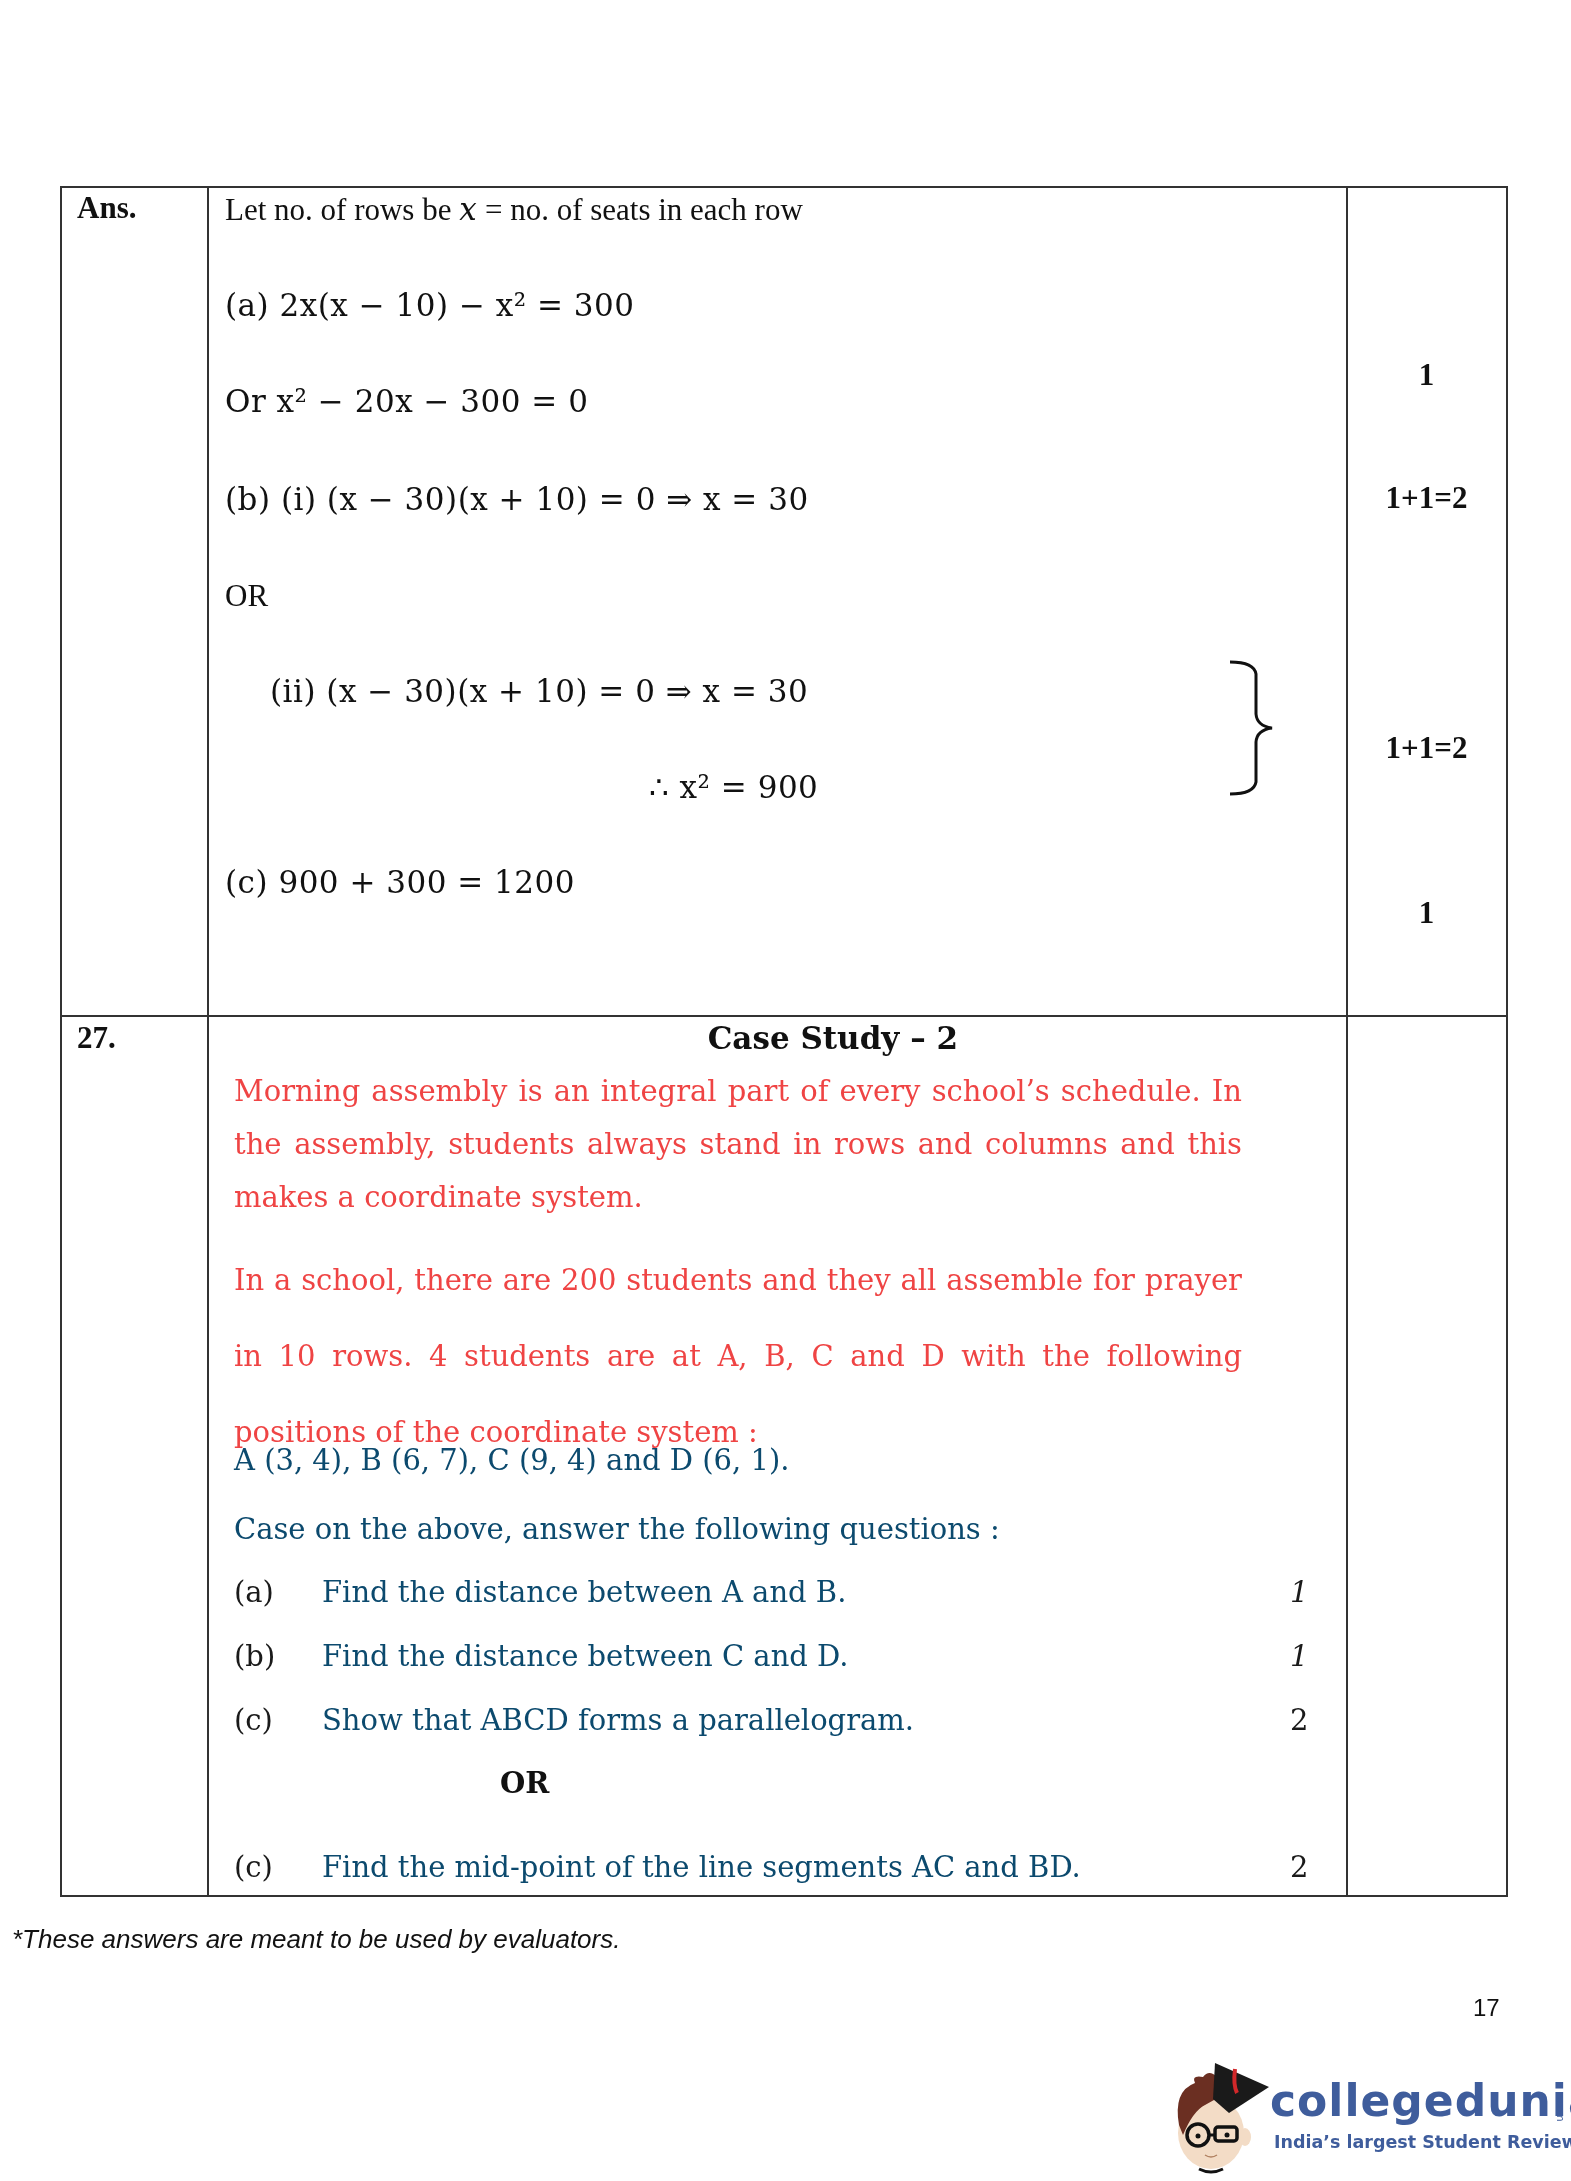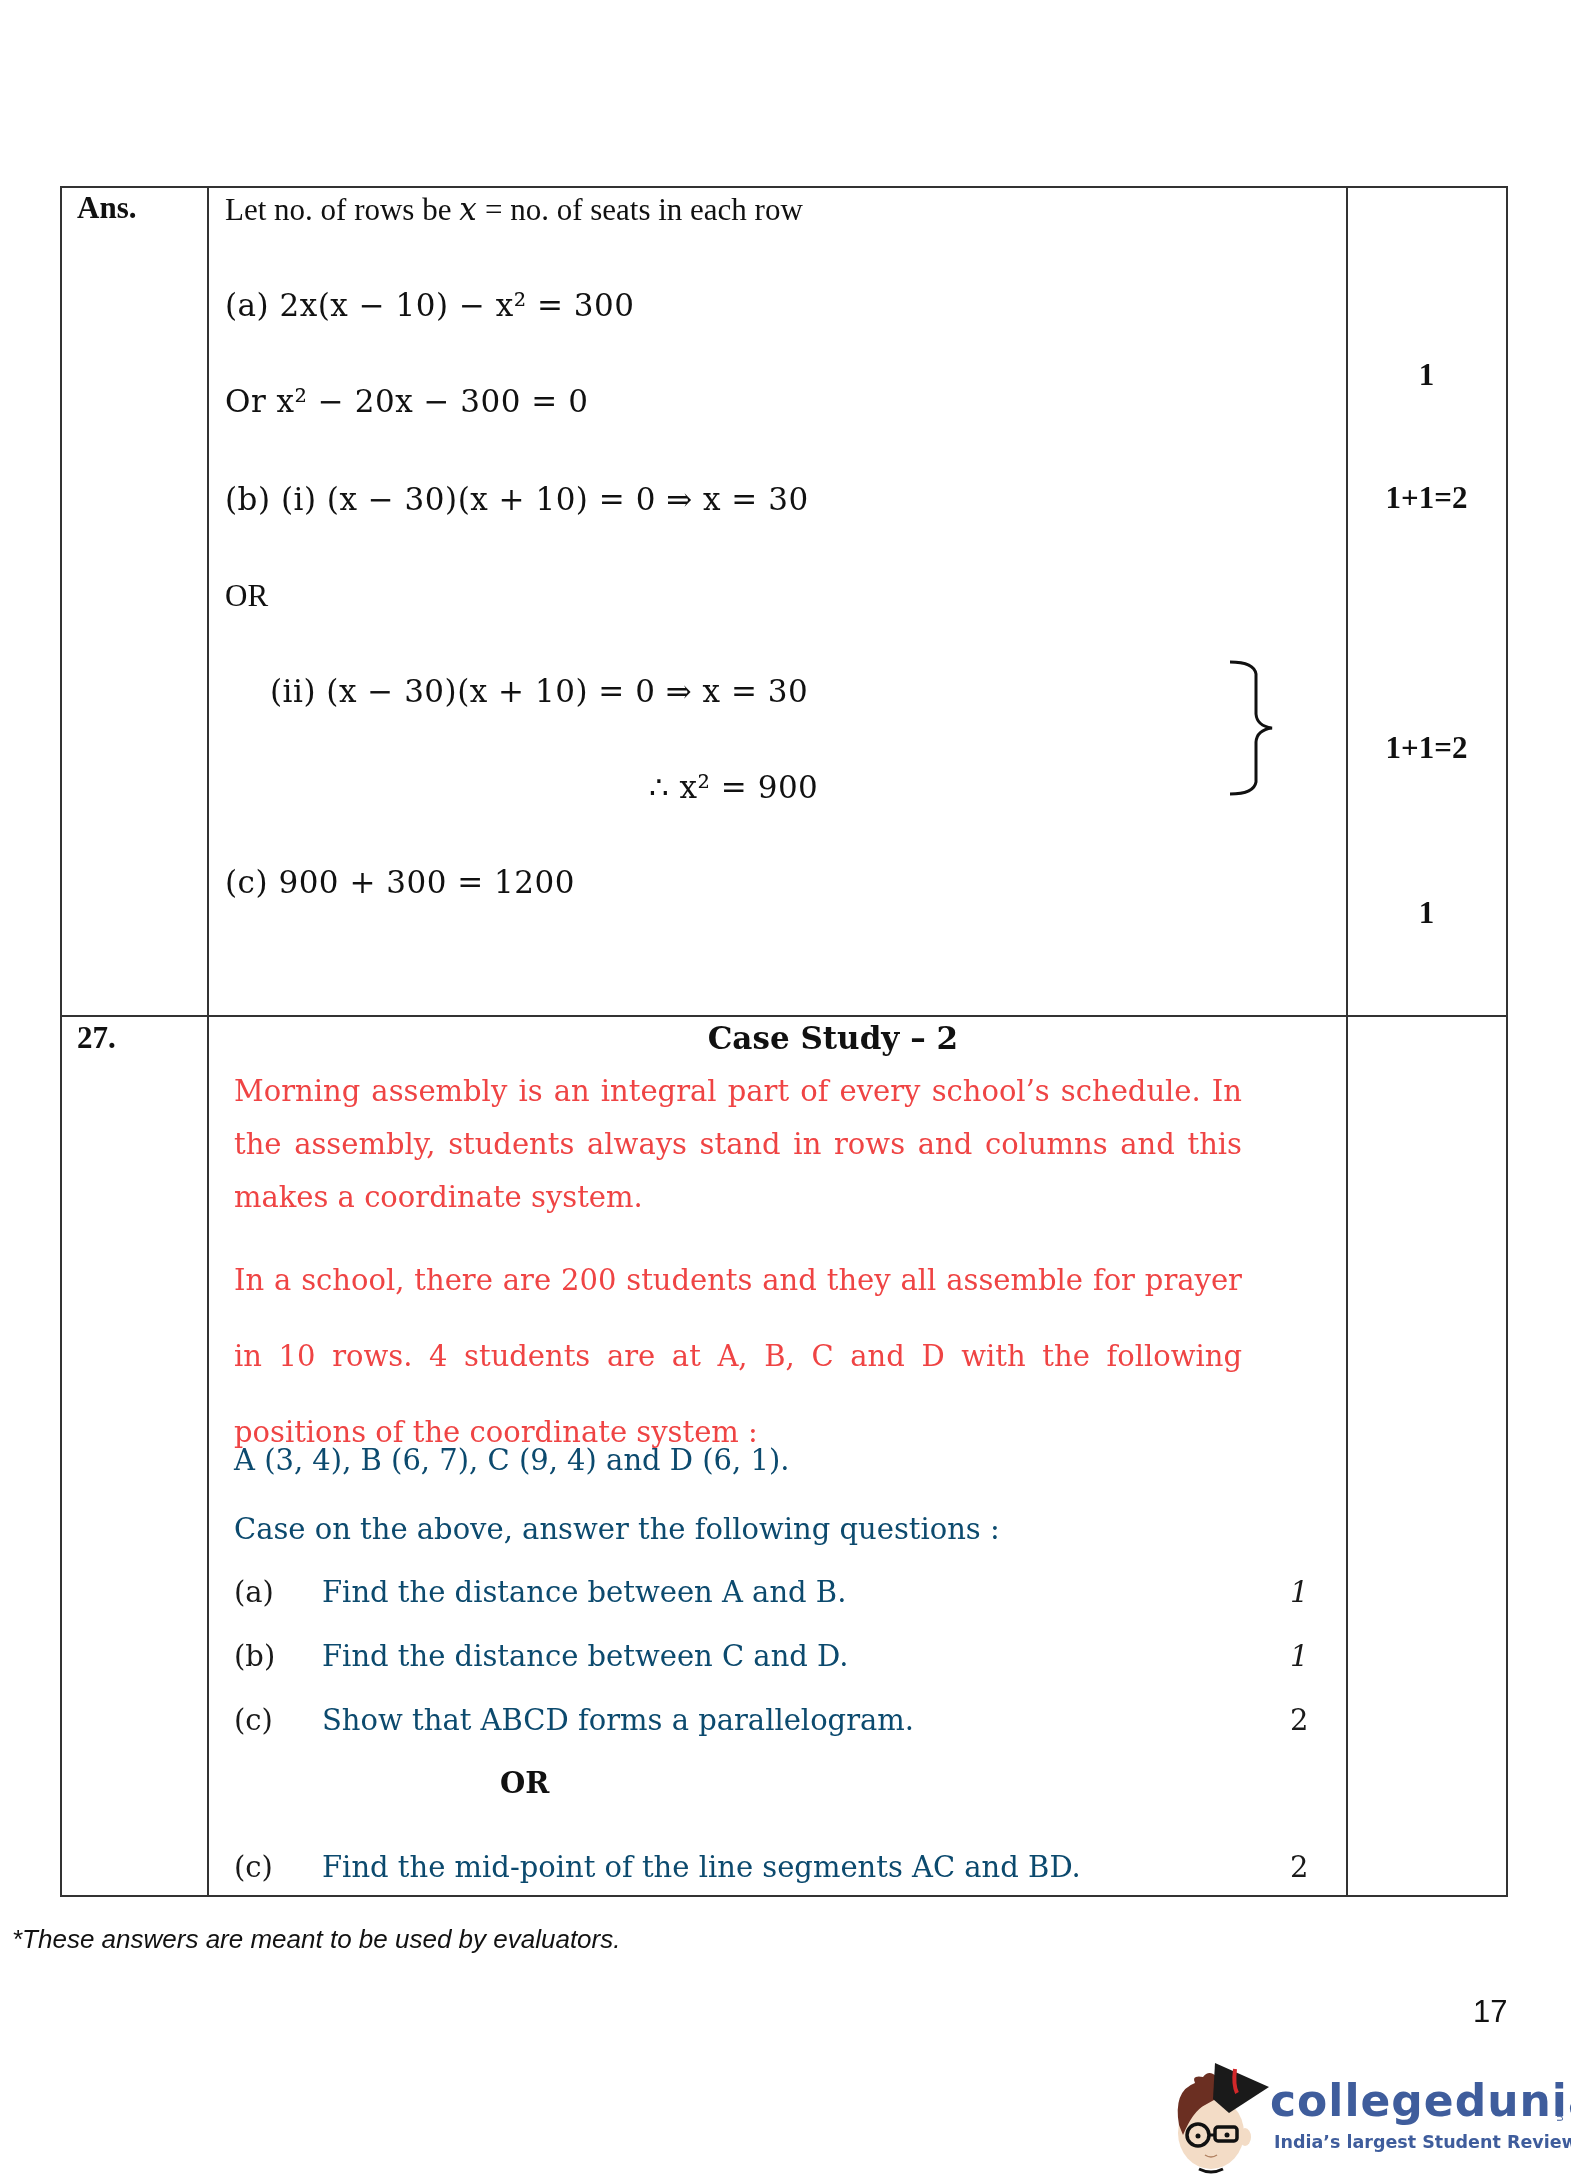--- a/index.html
+++ b/index.html
@@ -20,21 +20,21 @@
 
   .case-title { font-weight: bold; font-size: 31px; text-align: right; }
   .para { font-size: 29px; color: #ef4444; white-space: normal; text-align: justify; text-align-last: left; line-height: 53px; }
   .para-sm { line-height: 76px; }
   .sub-label { font-size: 29px; color: #1a1a1a; }
   .sub-text { font-size: 29px; color: #0c4a6e; }
   .sub-mark { font-size: 29px; font-style: italic; color: #1a1a1a; }
   .or-mid { font-size: 29px; font-weight: bold; }
 
   .footnote { font-size: 26px; font-style: italic; }
-  .pageno { font-size: 31px; }
+  .pageno { font-size: 24px; }
 
   .logo-word { font-family: "DejaVu Sans", "Liberation Sans", sans-serif; font-size: 44px; font-weight: bold; color: #3f5d9c; letter-spacing: 1px; }
   .logo-dotcom { font-family: "DejaVu Sans", sans-serif; font-size: 10px; color: #3f5d9c; transform: rotate(90deg); transform-origin: left top; }
   .logo-tag { font-family: "DejaVu Sans", "Liberation Sans", sans-serif; font-size: 17.5px; font-weight: bold; color: #3f5d9c; }
 </style>
 </head>
 <body>
 
 <div>
   <div class="hline" style="left:60px; top:186px; width:1448px;"></div>

